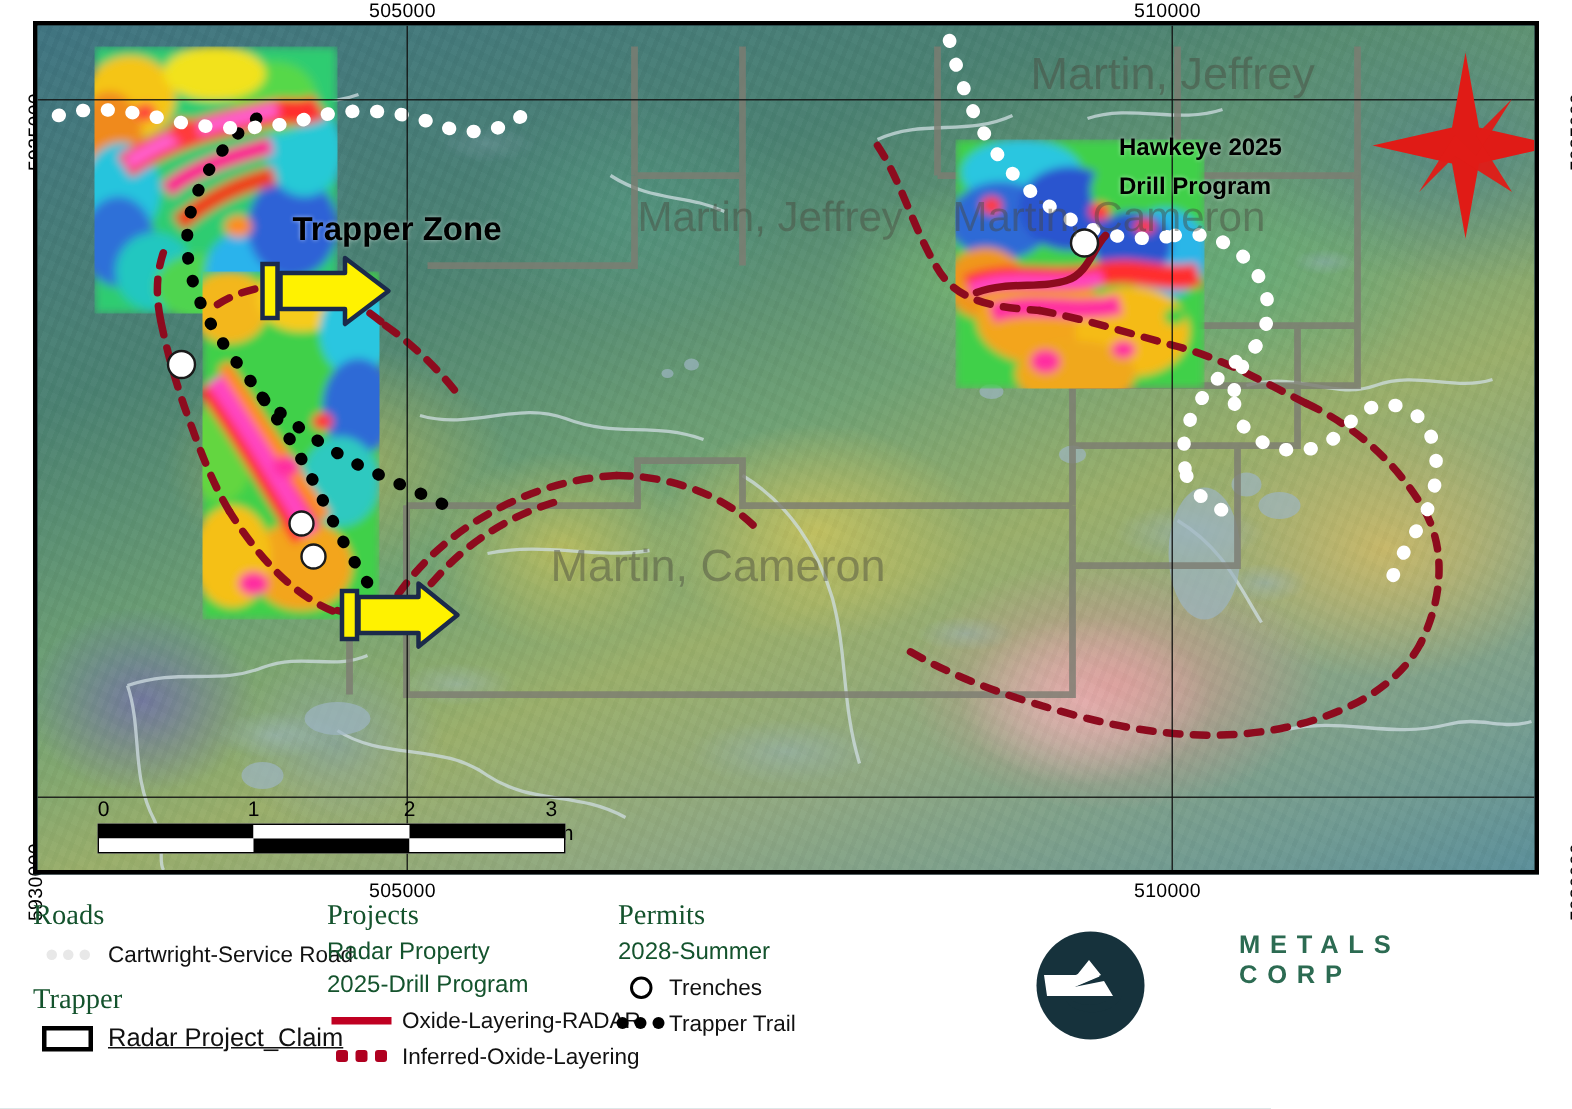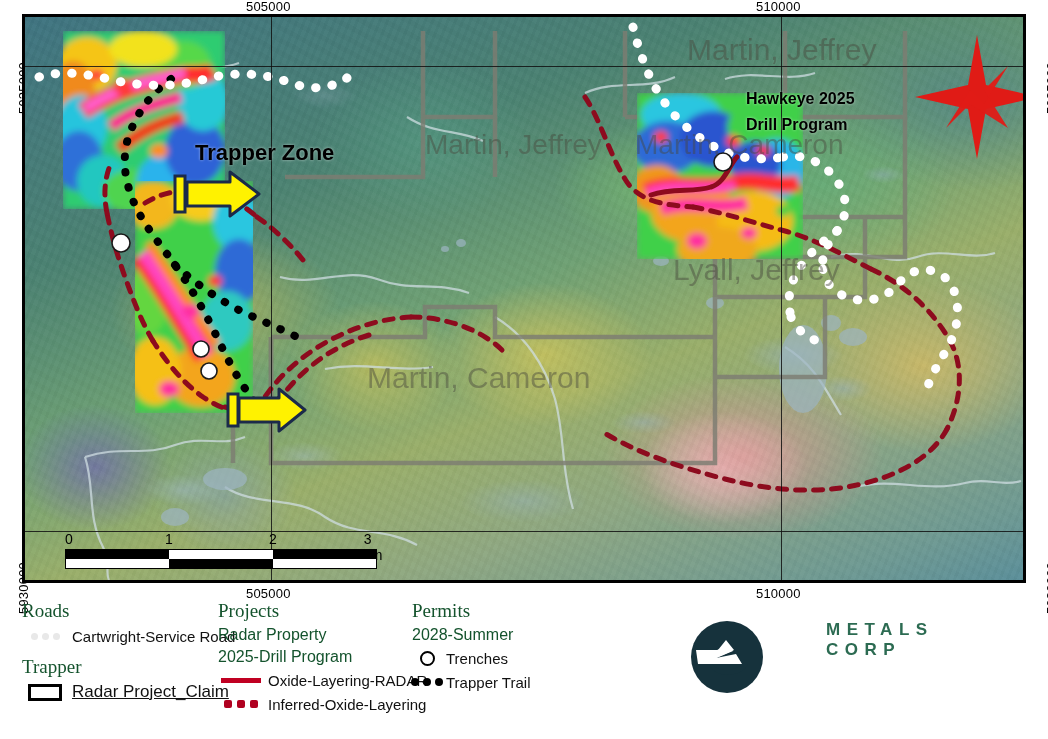--- a/index.html
+++ b/index.html
@@ -368,21 +368,20 @@
 
       <div class="grat grat-v" style="left:246px;"></div>
       <div class="grat grat-v" style="left:756px;"></div>
       <div class="grat grat-h" style="top:49px;"></div>
       <div class="grat grat-h" style="top:514px;"></div>
 
       <div class="parcel-label" style="left:662px; top:16px; font-size:30px;">Martin, Jeffrey</div>
       <div class="parcel-label" style="left:400px; top:112px; font-size:28px;">Martin, Jeffrey</div>
       <div class="parcel-label" style="left:610px; top:112px; font-size:28px;">Martin, Cameron</div>
       <div class="parcel-label" style="left:342px; top:344px; font-size:30px;">Martin, Cameron</div>
-      <div class="parcel-label" style="left:648px; top:236px; font-size:30px;">Lyall, Jeffrey</div>
 
       <svg class="claims-svg" viewBox="0 0 998 563" preserveAspectRatio="none">
         <g>
           <rect x="150" y="159" width="10" height="36" fill="#fff200" stroke="#1b2a4a" stroke-width="3"></rect>
           <path d="M162,165 L205,165 L205,155 L234,177 L205,199 L205,189 L162,189 Z" fill="#fff200" stroke="#1b2a4a" stroke-width="3" stroke-linejoin="round"></path>
         </g>
         <g>
           <rect x="203" y="377" width="10" height="32" fill="#fff200" stroke="#1b2a4a" stroke-width="3"></rect>
           <path d="M214,381 L254,381 L254,372 L280,393 L254,414 L254,405 L214,405 Z" fill="#fff200" stroke="#1b2a4a" stroke-width="3" stroke-linejoin="round"></path>
         </g>

